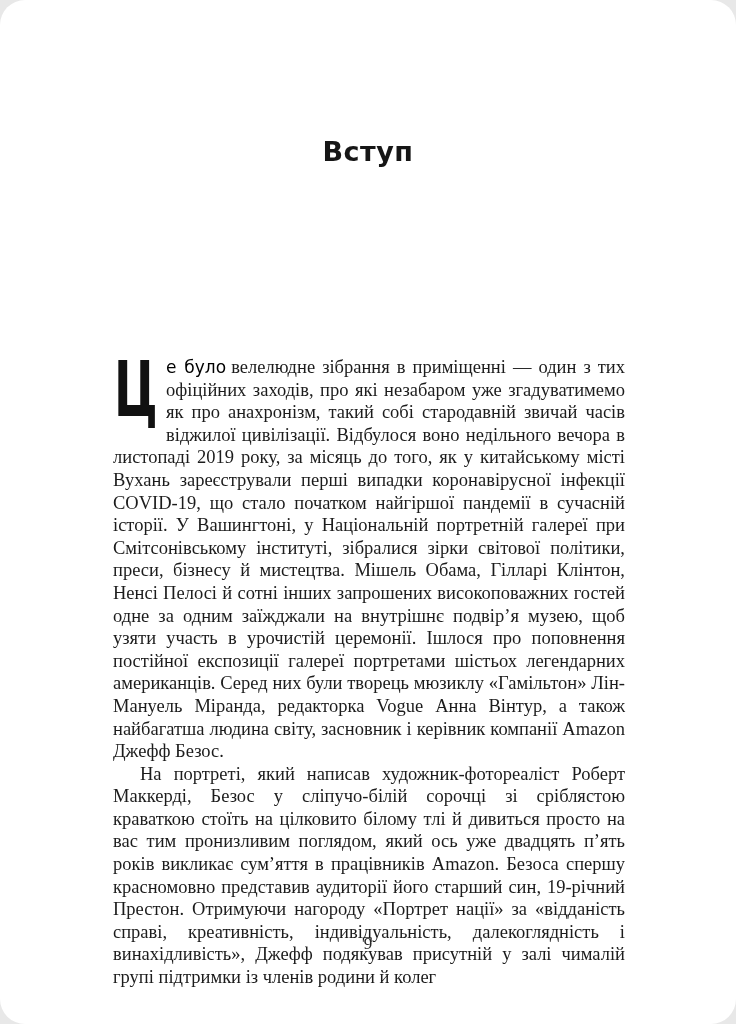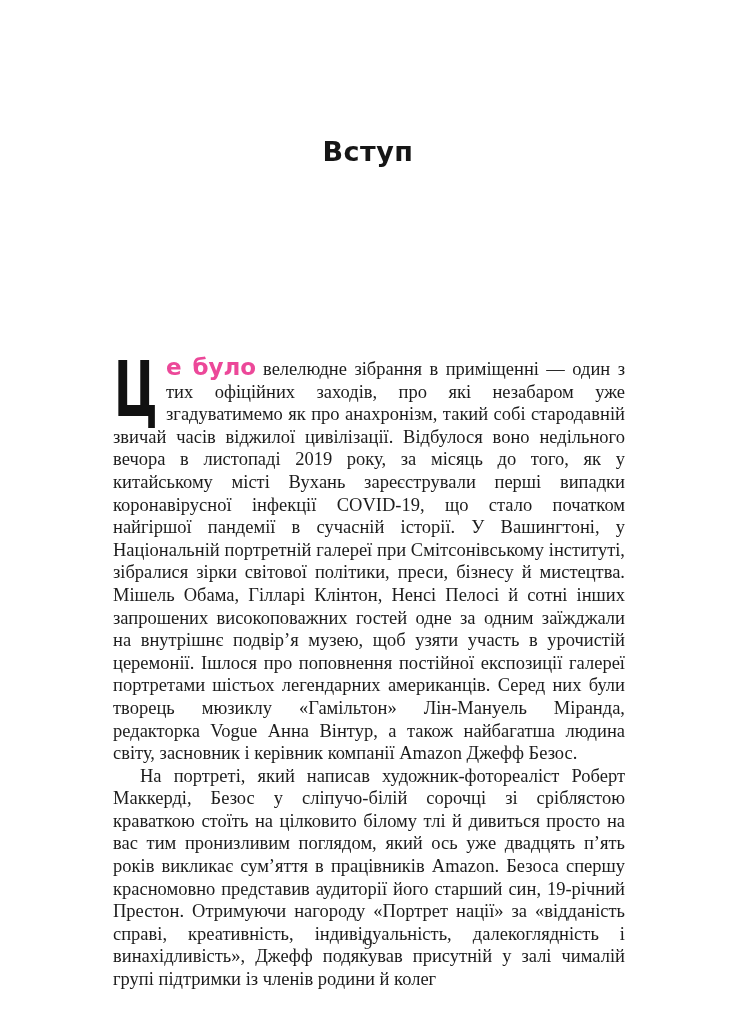--- a/index.html
+++ b/index.html
@@ -5,20 +5,21 @@
   * { margin: 0; padding: 0; box-sizing: border-box; }
   html, body { background: #e8e8e8; }
   .page {
     position: relative;
     width: 736px;
     height: 1024px;
     margin: 0 auto;
     background: #ffffff;
     overflow: hidden;
     color: #1c1c1c;
+    border-radius: 25px;
   }
   .chapter-title {
     position: absolute;
     top: 136px;
     left: 0;
     width: 736px;
     text-align: center;
     font-family: "DejaVu Sans", "Liberation Sans", sans-serif;
     font-weight: 700;
     font-size: 27px;
@@ -52,24 +53,24 @@
     font-family: "DejaVu Sans", "Liberation Sans", sans-serif;
     font-weight: 700;
     font-size: 76px;
     line-height: 76px;
     color: #111111;
     transform: scaleX(0.62);
     transform-origin: left top;
   }
   .lead-in {
     font-family: "DejaVu Sans", "Liberation Sans", sans-serif;
-    font-weight: 700;
-    font-size: 23px;
+    font-weight: 400;
+    font-size: 17px;
     margin-right: 0.30em;
-    color: #ec4899;
+    color: #000000;
   }
   .page-number {
     position: absolute;
     top: 933px;
     left: 0;
     width: 736px;
     text-align: center;
     font-family: "Liberation Serif", "DejaVu Serif", serif;
     font-size: 17px;
     line-height: 22px;

